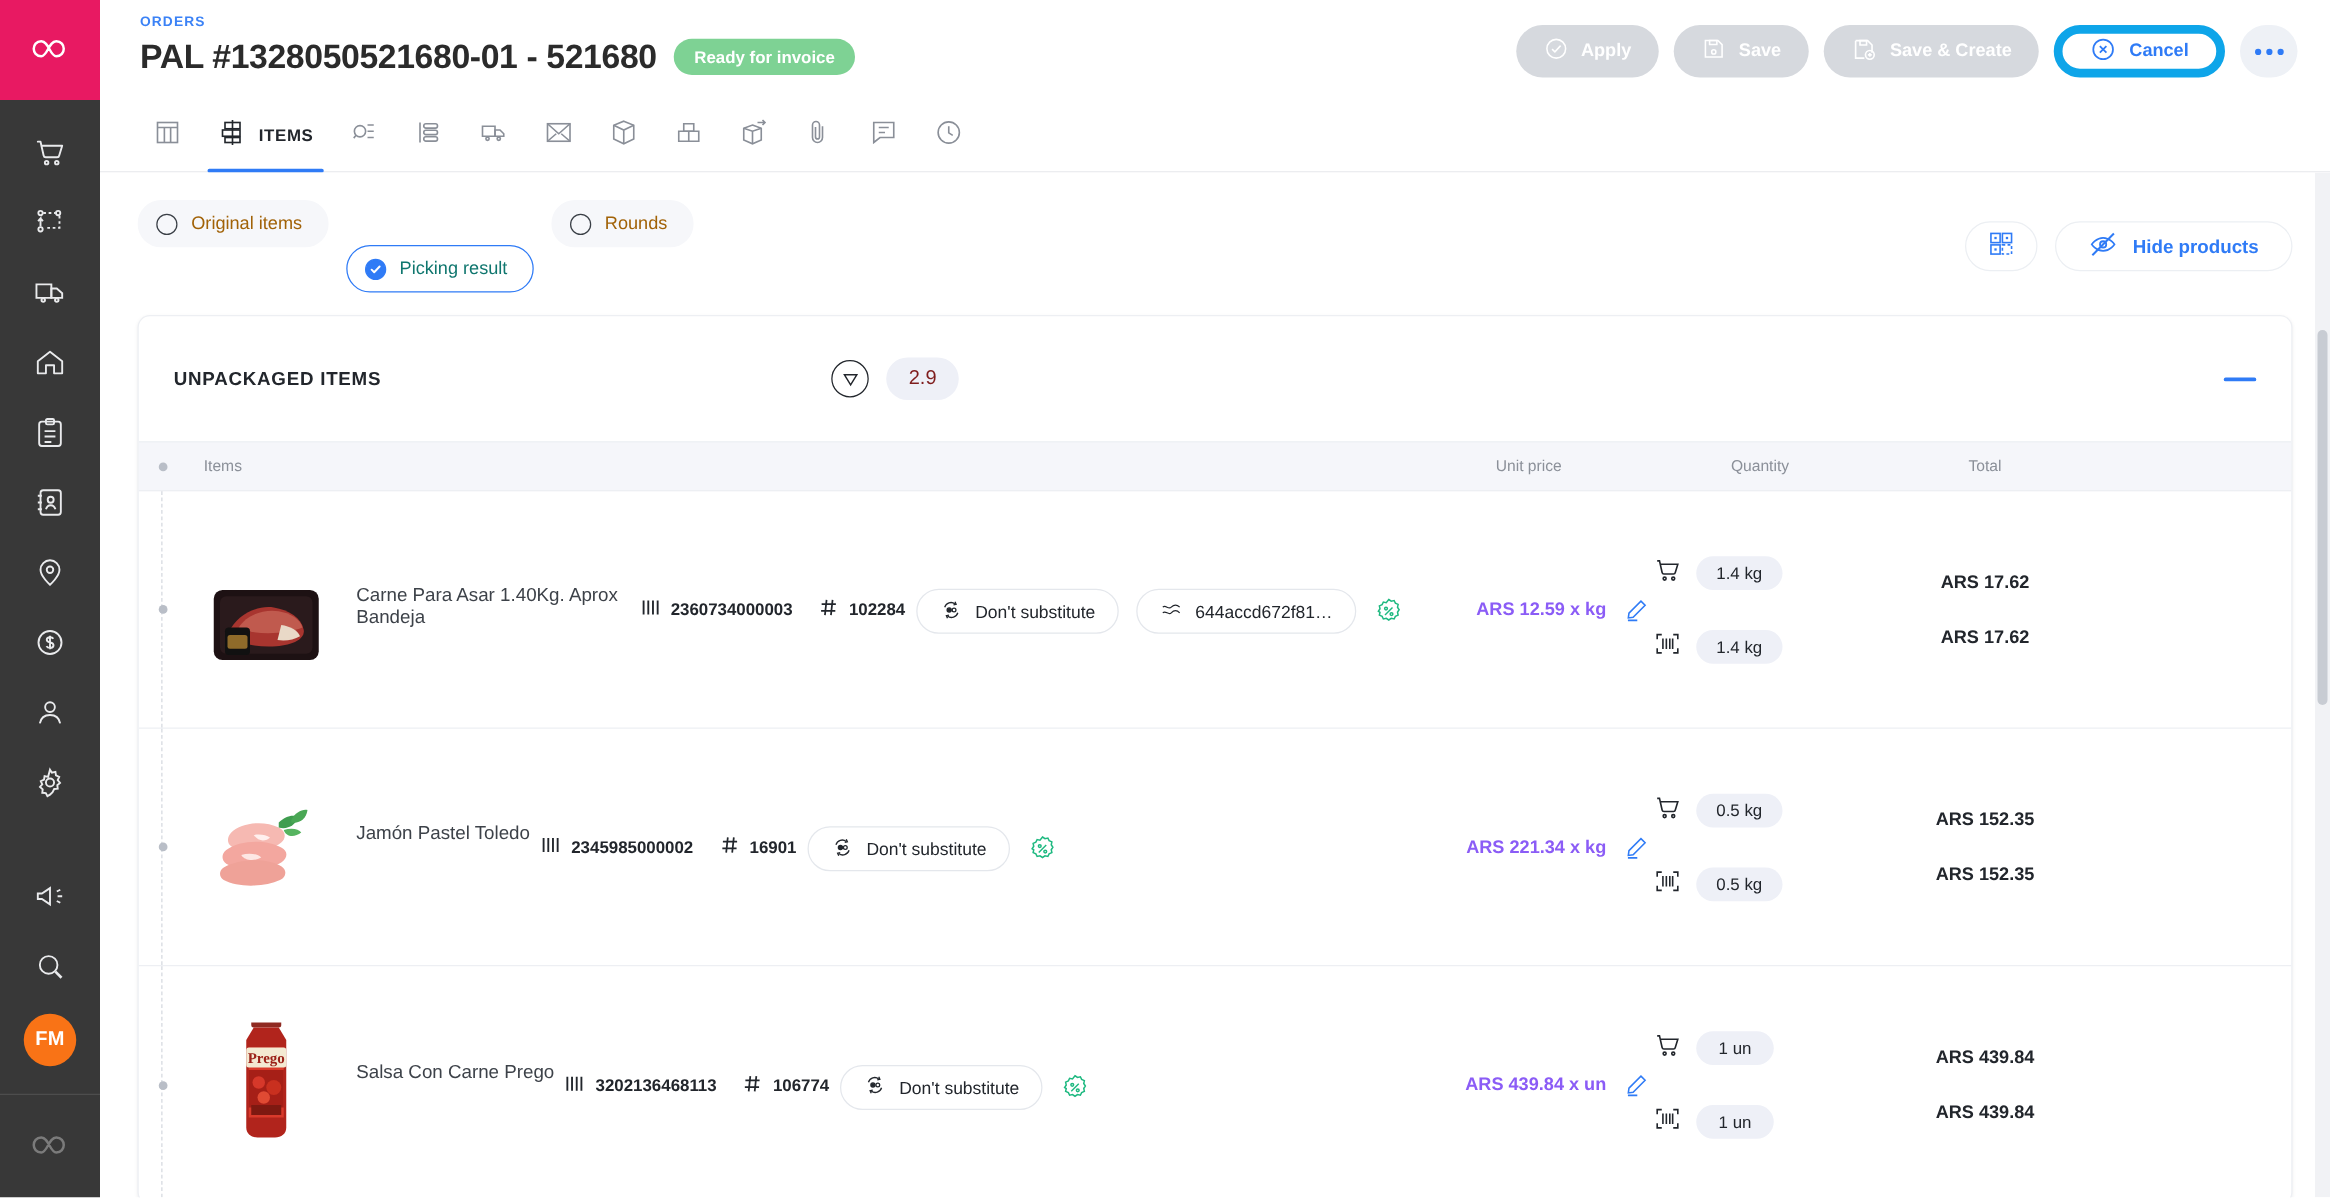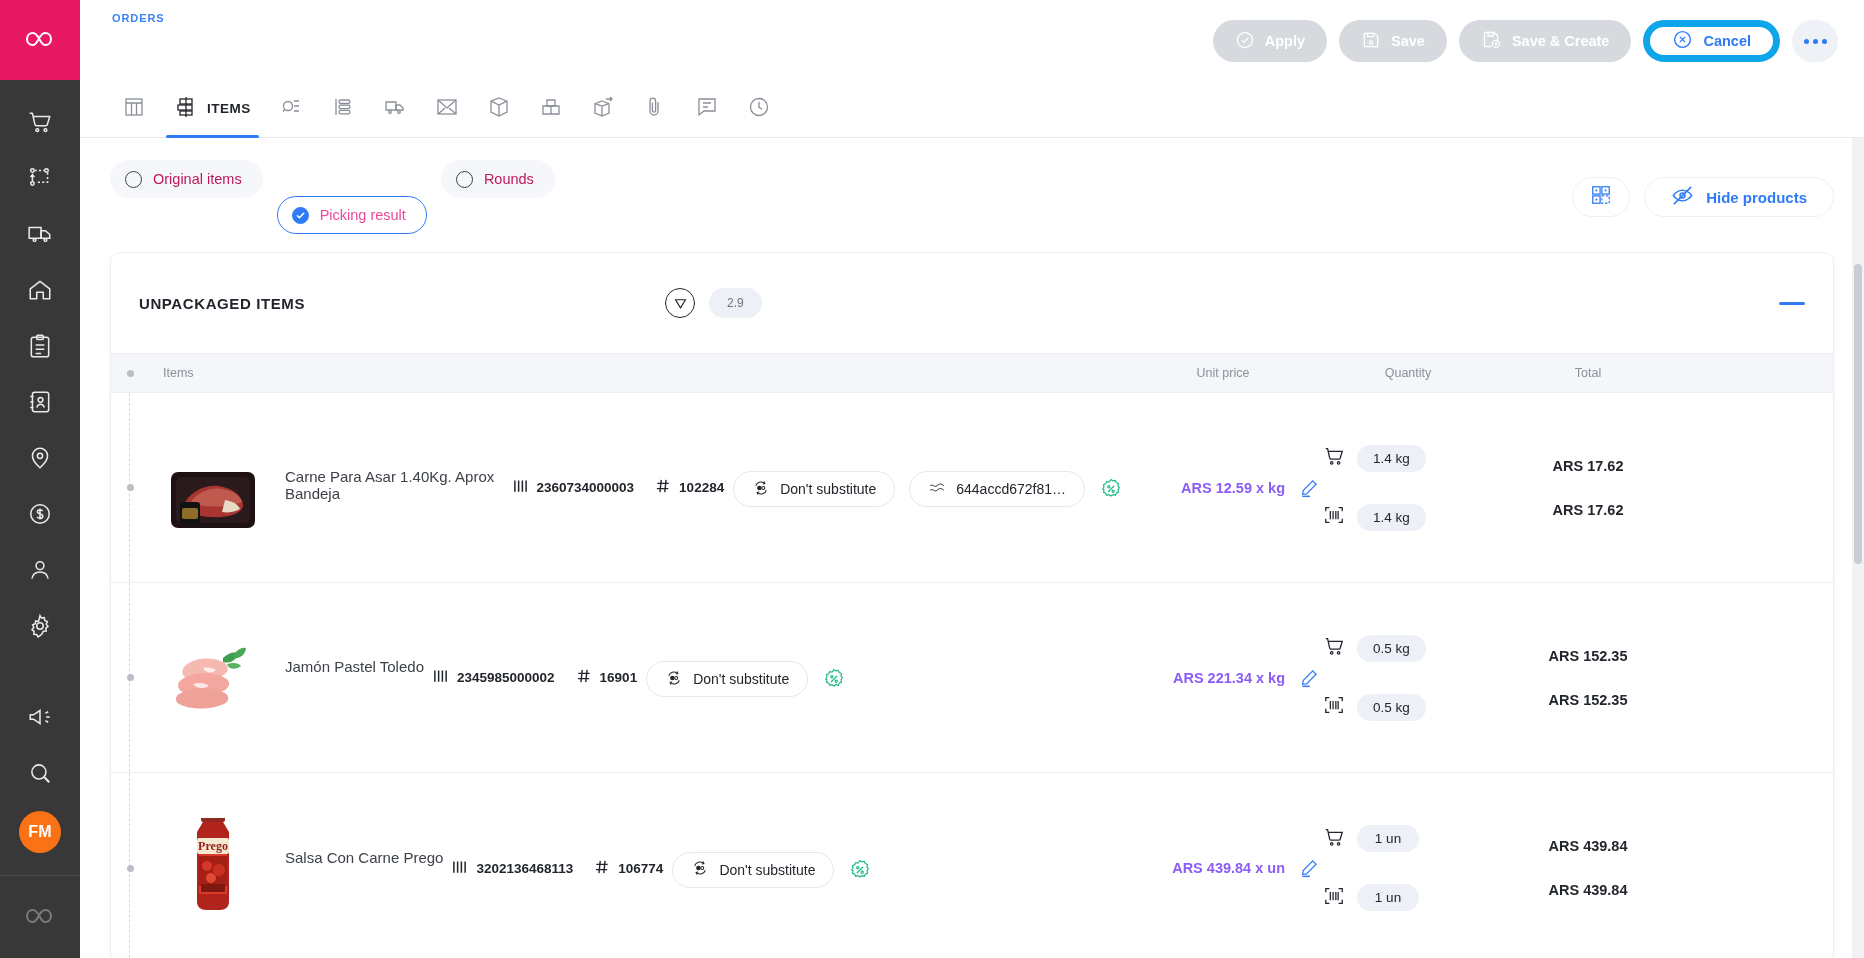--- a/index.html
+++ b/index.html
@@ -92,23 +92,23 @@
   }
 
   
   .content { flex: 1; overflow: hidden; position: relative; background: #fff; }
   .filterbar { display: flex; align-items: center; padding: 22px 30px 16px 30px; }
   .chips { display: flex; gap: 14px; }
   .chip {
     display: flex; align-items: center; gap: 11px;
     height: 38px; padding: 0 20px 0 14px; border-radius: 20px;
     background: #f6f7fa; border: 1px solid transparent;
-    font-size: 14.5px; color: #be185d; cursor: pointer;
-  }
-  .chip.selected { background: #fff; border-color: #2f7bf6; color: #ec4899; font-weight: normal; margin-top: 36px; }
+    font-size: 14.5px; color: #a16207; cursor: pointer;
+  }
+  .chip.selected { background: #fff; border-color: #2f7bf6; color: #0f766e; font-weight: normal; margin-top: 36px; }
   .radio { width: 17px; height: 17px; border-radius: 50%; border: 1.6px solid #3a3f46; flex: 0 0 17px; }
   .radio.on {
     border-color: #2f7bf6; background: #2f7bf6;
     display: flex; align-items: center; justify-content: center;
   }
   .right-actions { margin-left: auto; display: flex; align-items: center; gap: 14px; }
   .icon-btn {
     width: 58px; height: 40px; border-radius: 20px; background: #fff;
     border: 1px solid #eceff3;
     display: flex; align-items: center; justify-content: center; cursor: pointer;
@@ -129,21 +129,21 @@
   }
   .section-head { height: 100px; display: flex; align-items: center; padding: 0 28px; }
   .section-title { font-size: 15px; font-weight: bold; letter-spacing: .6px; color: #22262c; }
   .section-mid { display: flex; align-items: center; gap: 14px; margin-left: 360px; }
   .down-circle {
     width: 30px; height: 30px; border-radius: 50%; border: 1.6px solid #22262c;
     display: flex; align-items: center; justify-content: center;
   }
   .weight-pill {
     background: #eef0f7; border-radius: 18px; padding: 8px 18px;
-    font-size: 12px; color: #737373;
+    font-size: 16px; color: #7f1d1d;
   }
   .collapse { margin-left: auto; width: 26px; height: 3px; background: #2f7bf6; border-radius: 2px; cursor: pointer; }
 
   
   .thead {
     display: flex; align-items: center; height: 40px;
     background: #f5f6fa; border-top: 1px solid #edeff3; border-bottom: 1px solid #edeff3;
     font-size: 12.5px; color: #8b9099;
   }
   .th-dot { width: 38px; display: flex; justify-content: center; }
@@ -301,20 +301,24 @@
         <path d="M10 10c-4 0-6 3-6 6s2 6 6 6c5 0 6-12 12-12 4 0 6 3 6 6s-2 6-6 6c-5 0-6-12-12-12z"></path>
       </svg>
     </div>
   </div>
 
   <div class="main">
 
     <div class="header">
       <div class="title-block">
         <div class="breadcrumb">ORDERS</div>
+        <div class="title-row">
+          <div class="page-title">PAL #1328050521680-01 - 521680</div>
+          <div class="status-badge">Ready for invoice</div>
+        </div>
       </div>
       <div class="header-actions">
         <button class="btn btn-disabled">
           <span>
             <svg width="20" height="20" viewBox="0 0 24 24" fill="none" stroke="#fff" stroke-width="1.5">
                 <circle cx="12" cy="12" r="9"></circle>
                 <path d="M8 12.3l2.7 2.6L16.2 9"></path>
               </svg>
           </span>
           <span>Apply</span>

